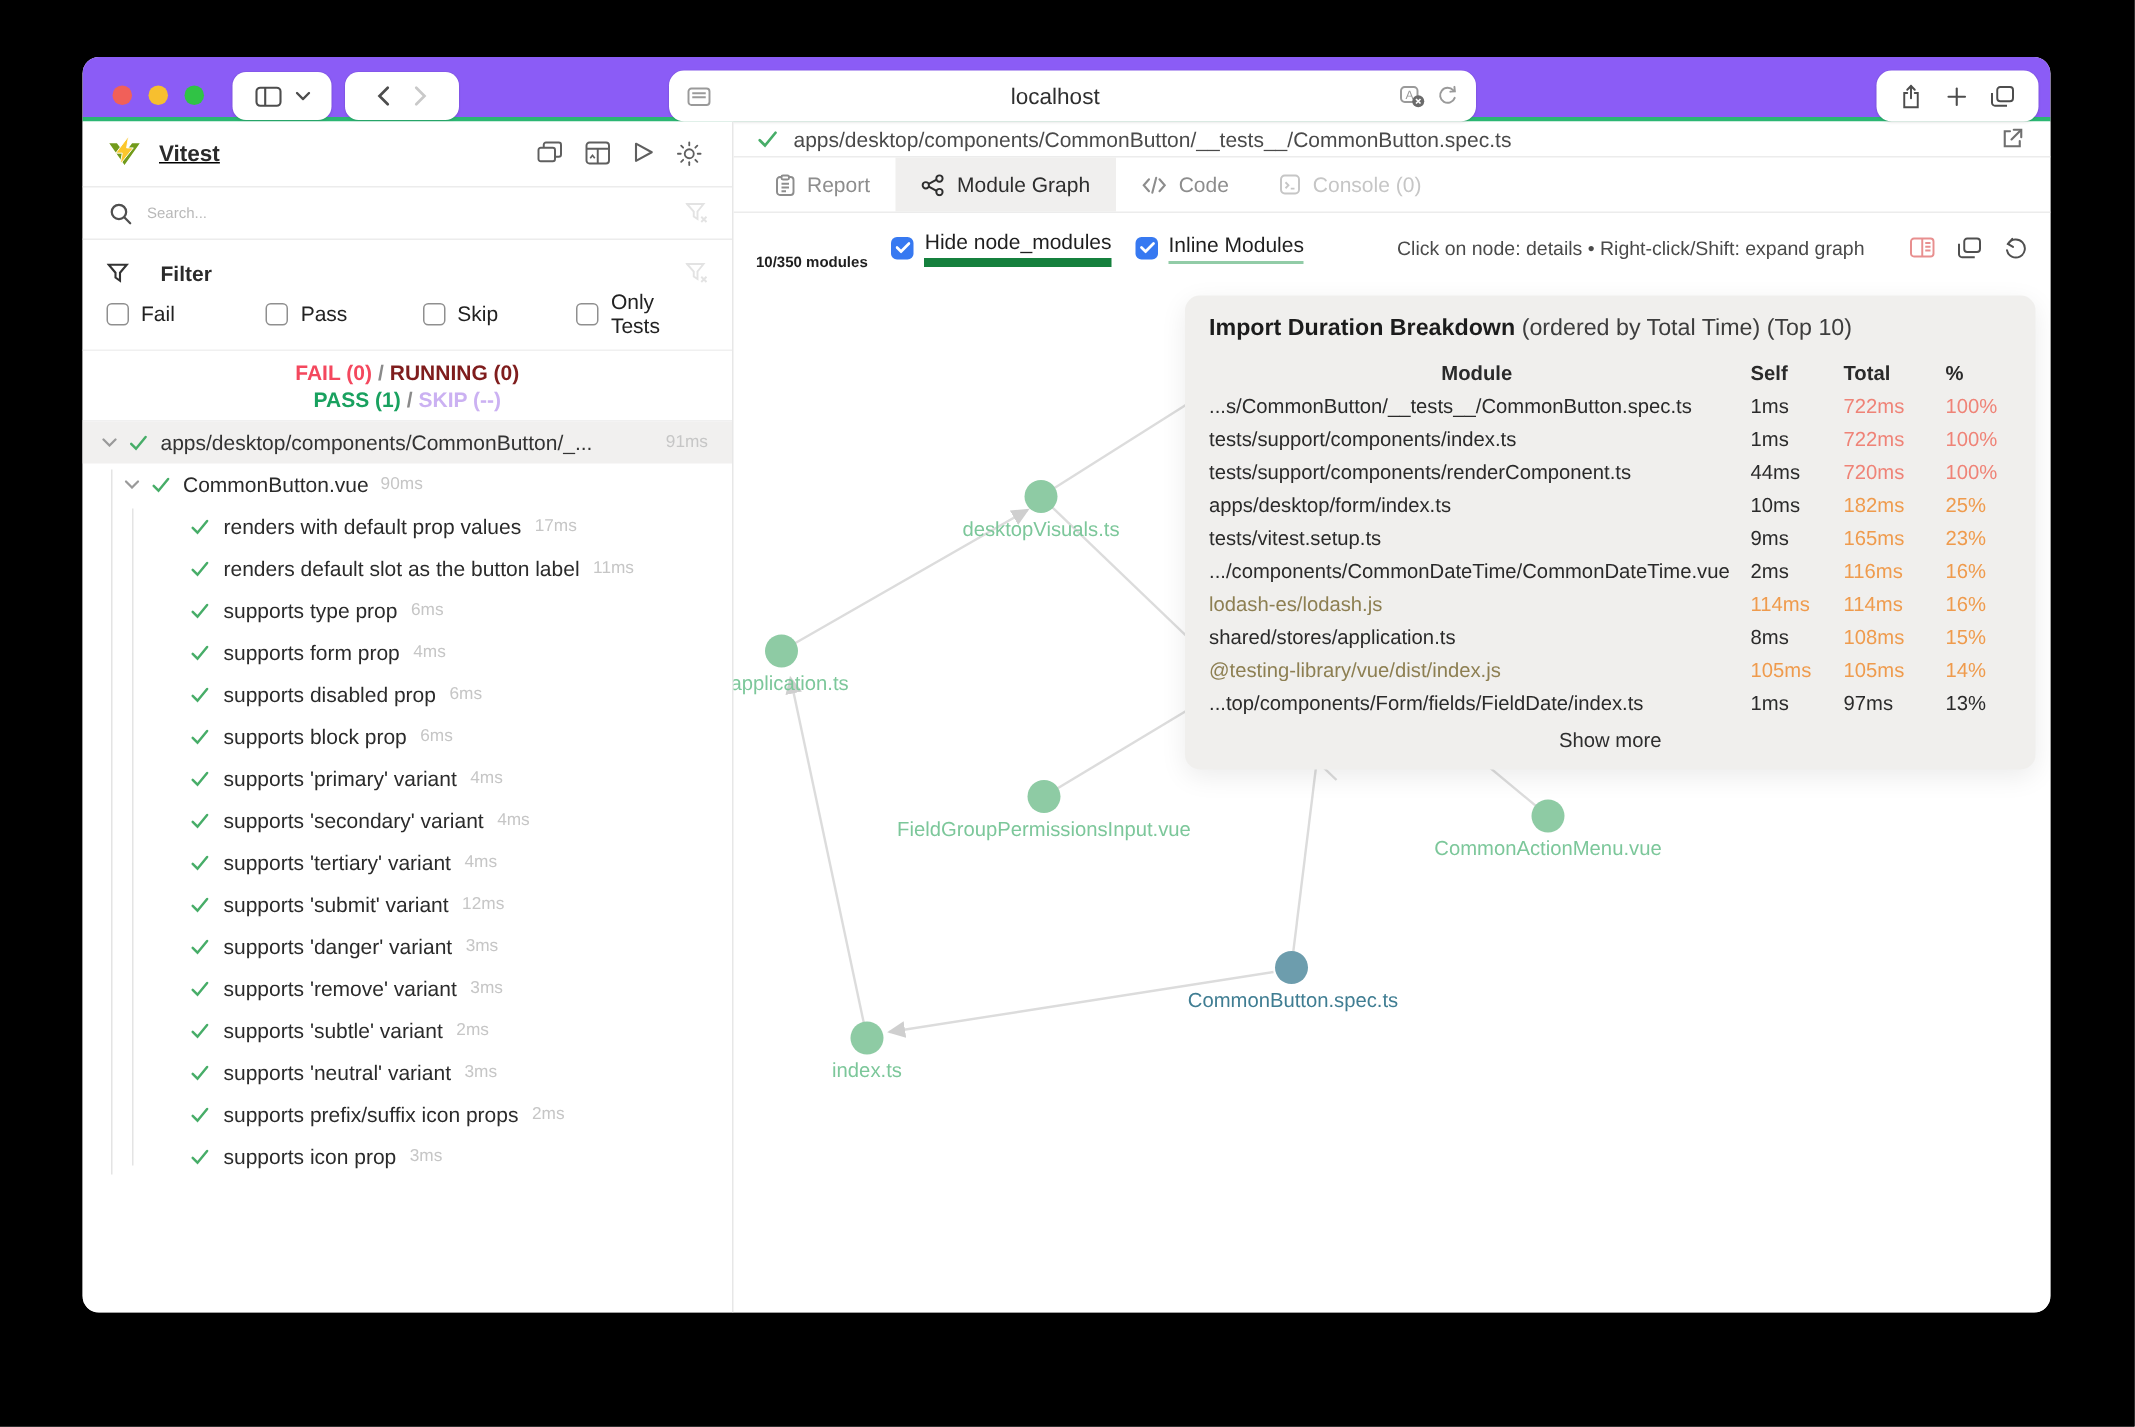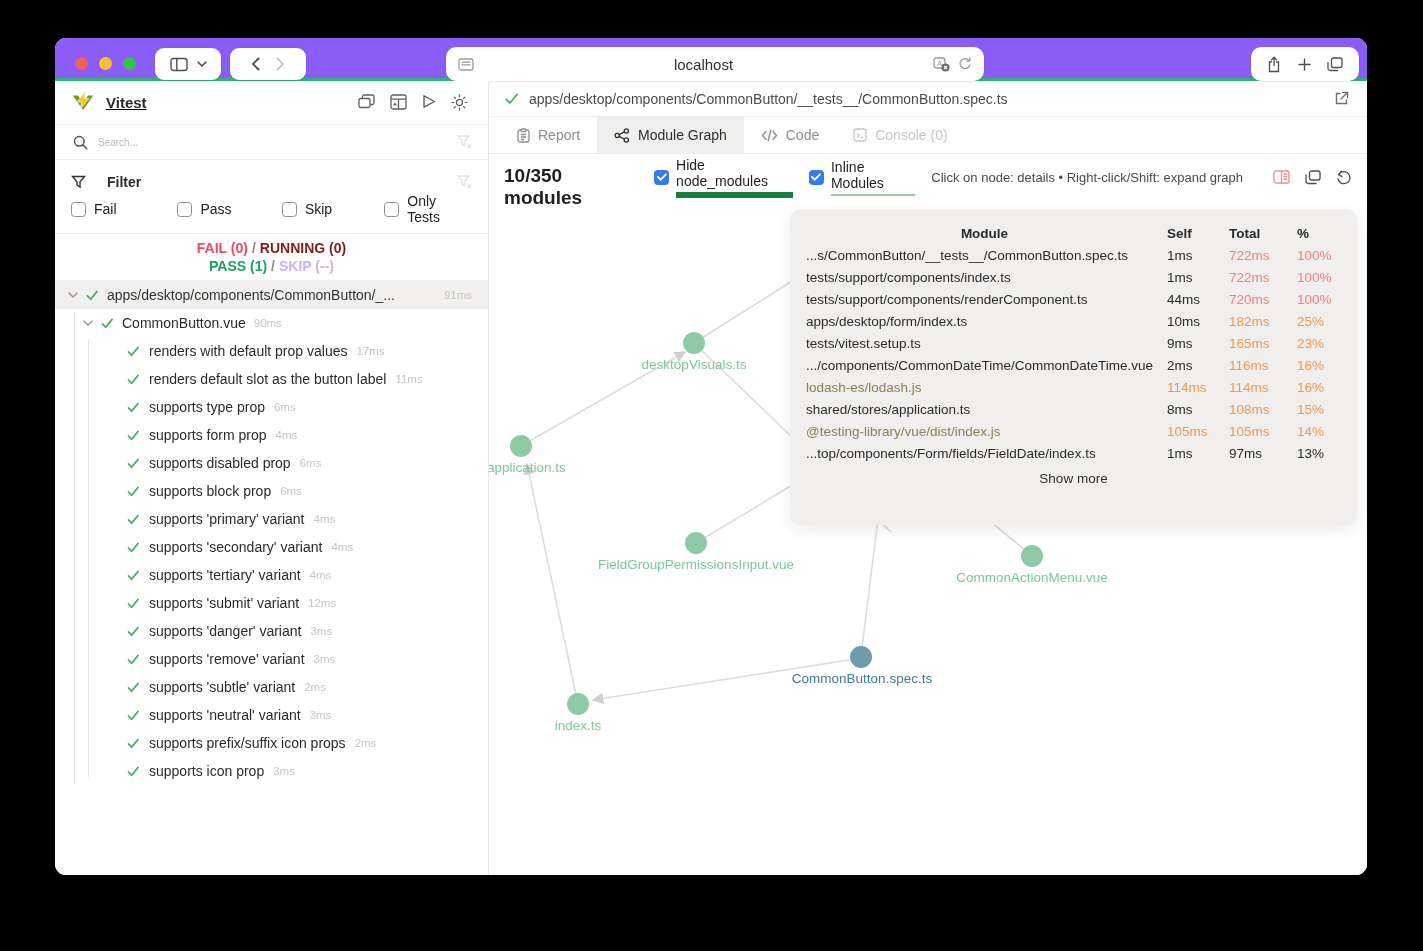--- a/index.html
+++ b/index.html
@@ -54,30 +54,30 @@
   .guide { position:absolute; width:1px; background:#e4e4e4; }
   .suite-row { height:28px; display:flex; align-items:center; gap:8px; padding-left:28px; cursor:pointer; }
   .suite-name { font-size:14px; color:#2b2b2b; }
   .test-row { height:28px; display:flex; align-items:center; gap:9px; padding-left:72px; cursor:pointer; }
   .test-name { font-size:14px; color:#2b2b2b; white-space:nowrap; }
   .chev { color:#9a9a9a; display:flex; }
   .ck { color:#47ad68; display:flex; flex:none; }
 
   
   .main { flex:1; display:flex; flex-direction:column; min-width:0; background:#fff; }
-  .file-header { height:36px; flex:none; display:flex; align-items:center; gap:10px; padding:0 18px 0 16px; border-bottom:1px solid #ececec; }
+  .file-header { height:24px; flex:none; display:flex; align-items:center; gap:10px; padding:0 18px 0 16px; border-bottom:1px solid #ececec; }
   .file-path { font-size:14px; color:#4a4a4a; flex:1; white-space:nowrap; overflow:hidden; }
   .ext-ic { color:#6f6f6f; display:flex; cursor:pointer; }
   .tabs { height:37px; flex:none; display:flex; padding-left:11px; border-bottom:1px solid #ececec; }
   .tab { display:flex; align-items:center; gap:8px; padding:0 17px; font-size:14px; color:#8d8d8d; cursor:pointer; }
   .tab .ic { display:flex; }
   .tab.active { background:#f0efee; color:#2e2e2e; }
   .tab.disabled { color:#c6c6c6; cursor:default; }
   .graph-toolbar { height:46px; flex:none; display:flex; align-items:center; padding:0 16px 0 15px; gap:16px; }
-  .modules-count { font-size:19px; font-weight:700; color:#1f1f1f;margin-top:20px; }
+  .modules-count { font-size:10px; font-weight:700; color:#1f1f1f;margin-top:20px; }
   .cbx { display:flex; align-items:center; gap:7px; cursor:pointer; }
   .cbx-box { width:15px; height:15px; border-radius:4px; background:#3779f1; display:flex; align-items:center; justify-content:center; color:#fff; flex:none; }
   .cbx-label { font-size:14px; color:#1f1f1f; padding-bottom:3px; }
   .u-red { border-bottom:6px solid #15803d; }
   .u-green { border-bottom:2px solid #92cca7; }
   .gt-hint { margin-left:auto; font-size:13px; color:#4a4a4a; white-space:nowrap; }
   .gt-icons { display:flex; gap:15px; margin-left:14px; color:#4f4f4f; }
   .gt-icons .ic { display:flex; cursor:pointer; }
   .ic-book { color:#e88f8f; }
 
@@ -616,20 +616,24 @@
         <div class="gnode" style="left:543px; top:356px;"></div>
         <div class="glabel" style="left:543px; top:370px;">CommonActionMenu.vue</div>
 
         <div class="gnode active" style="left:372px; top:457px;"></div>
         <div class="glabel active" style="left:373px; top:471px;">CommonButton.spec.ts</div>
 
         <div class="gnode" style="left:89px; top:504px;"></div>
         <div class="glabel" style="left:89px; top:518px;">index.ts</div>
 
         <div class="panel">
+          <div class="panel-title-row">
+            <span class="panel-title">Import Duration Breakdown</span>
+            <span>(ordered by Total Time) (Top 10)</span>
+          </div>
           <div class="ptable">
             <div class="prow head">
               <span class="pc-mod">Module</span>
               <span>Self</span>
               <span>Total</span>
               <span>%</span>
             </div>
             <div class="prow">
                   <span class="pc-mod">...s/CommonButton/__tests__/CommonButton.spec.ts</span>
                   <span>1ms</span>

